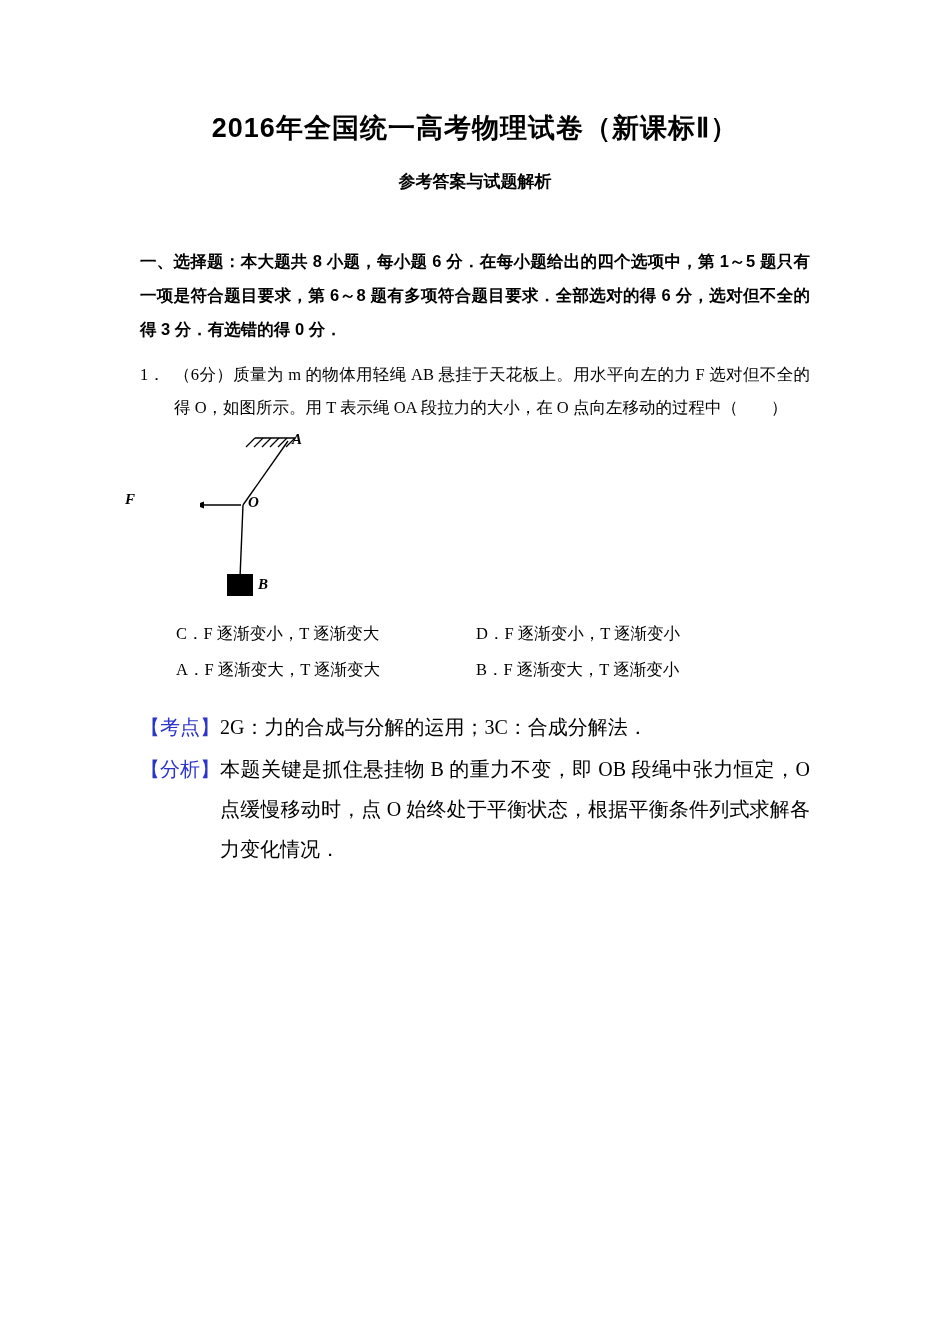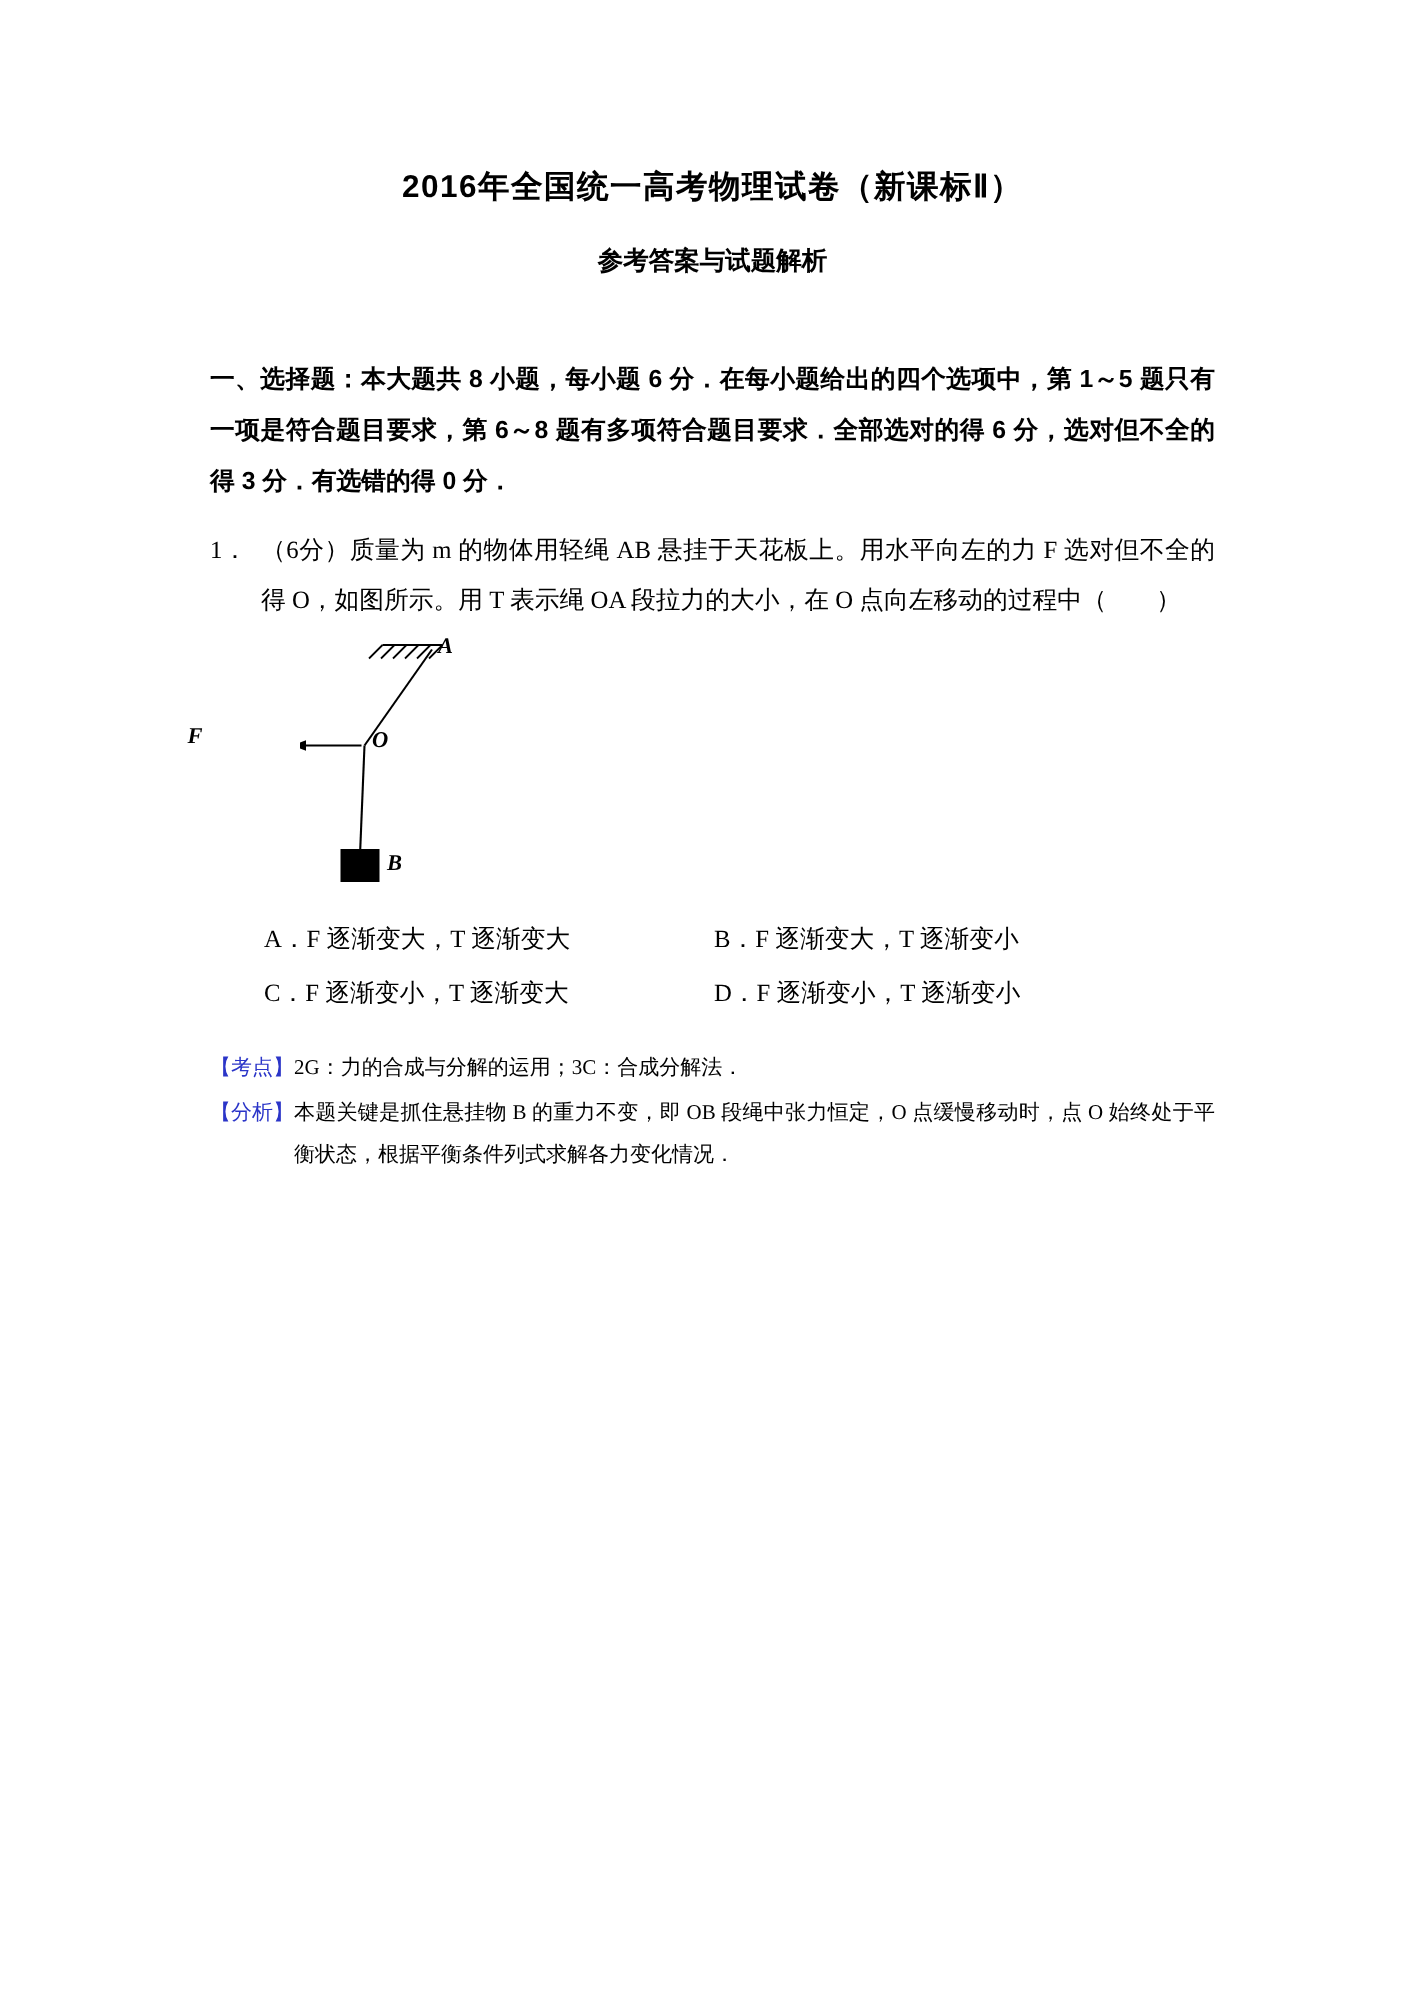--- a/index.html
+++ b/index.html
@@ -19,21 +19,21 @@
     width: 950px;
     height: 1344px;
     box-sizing: border-box;
     padding: 0 140px;
     position: relative;
   }
   .doc-title {
     text-align: center;
     font-family: "Liberation Sans", sans-serif;
     font-weight: bold;
-    font-size: 21px;
+    font-size: 27px;
     letter-spacing: 1px;
     margin-top: 110px;
     color: #000;
   }
   .doc-subtitle {
     text-align: center;
     font-family: "Liberation Sans", sans-serif;
     font-weight: bold;
     font-size: 17px;
     margin-top: 24px;
@@ -79,21 +79,21 @@
   }
   .opt {
     width: 300px;
     flex: 0 0 300px;
   }
   .analysis {
     margin-top: 20px;
   }
   .an-row {
     display: flex;
-    font-size: 14px;
+    font-size: 20px;
     line-height: 2.0;
     margin-top: 2px;
   }
   .an-tag {
     color: #2b35c8;
     flex: 0 0 auto;
     white-space: nowrap;
   }
   .an-text {
     flex: 1 1 auto;
@@ -143,26 +143,26 @@
       <rect x="27" y="146" width="26" height="22" fill="#000"></rect>
     </svg>
     <span class="fig-label" style="left:92px; top:3px;">A</span>
     <span class="fig-label" style="left:-75px; top:63px;">F</span>
     <span class="fig-label" style="left:48px; top:66px;">O</span>
     <span class="fig-label" style="left:58px; top:148px;">B</span>
   </div>
 
   <div class="options">
     <div class="opt-row">
+      <div class="opt">C．F 逐渐变小，T 逐渐变大</div>
+      <div class="opt">D．F 逐渐变小，T 逐渐变小</div>
+    </div>
+    <div class="opt-row">
       <div class="opt">A．F 逐渐变大，T 逐渐变大</div>
       <div class="opt">B．F 逐渐变大，T 逐渐变小</div>
-    </div>
-    <div class="opt-row">
-      <div class="opt">C．F 逐渐变小，T 逐渐变大</div>
-      <div class="opt">D．F 逐渐变小，T 逐渐变小</div>
     </div>
   </div>
 
   <div class="analysis">
     <div class="an-row">
       <span class="an-tag">【考点】</span>
       <span class="an-text">2G：力的合成与分解的运用；3C：合成分解法．</span>
     </div>
     <div class="an-row">
       <span class="an-tag">【分析】</span>

